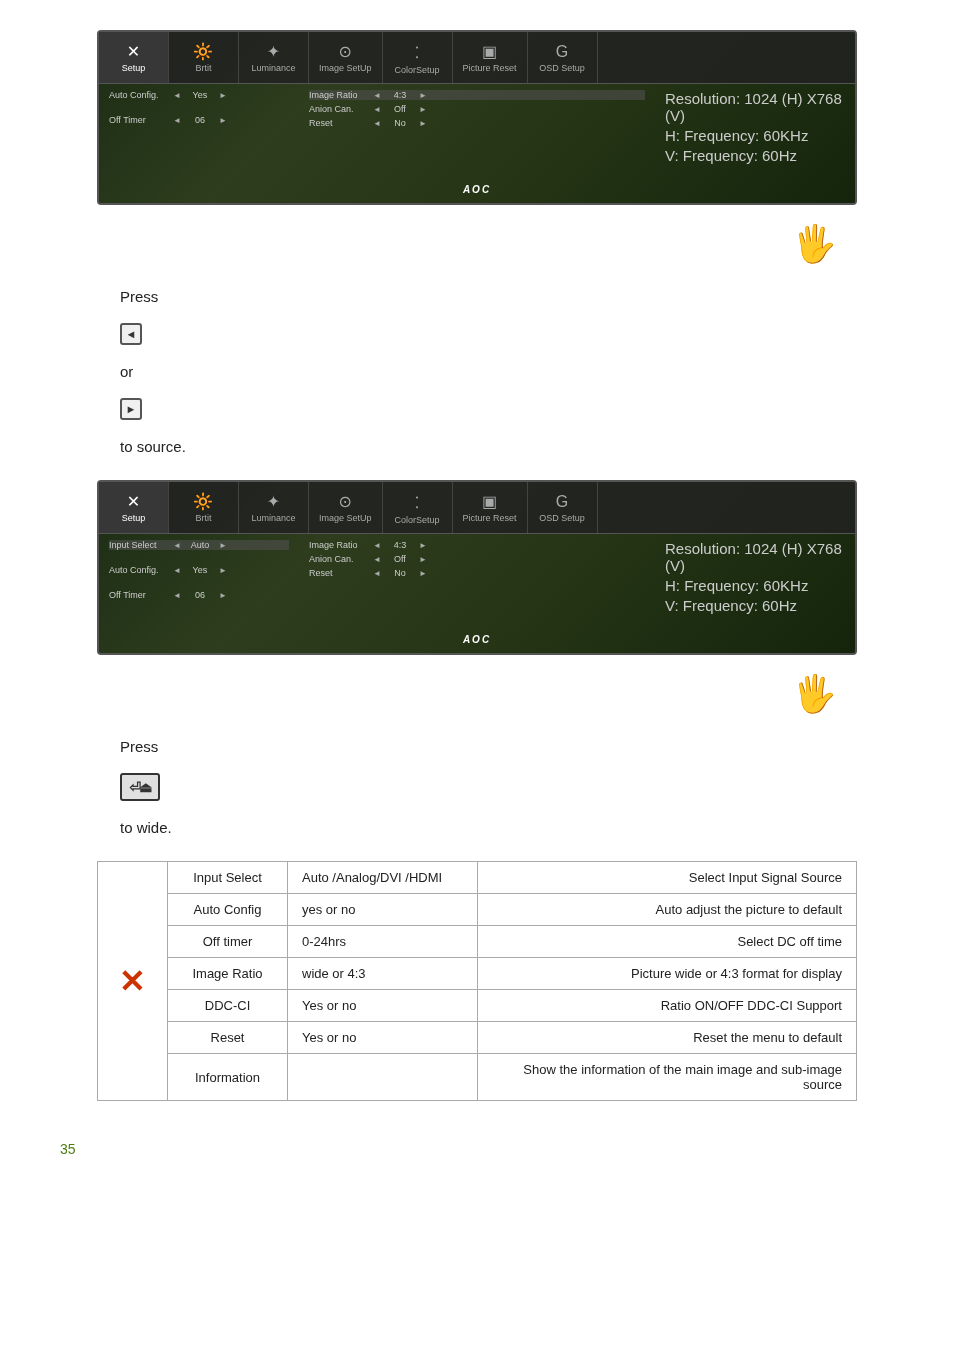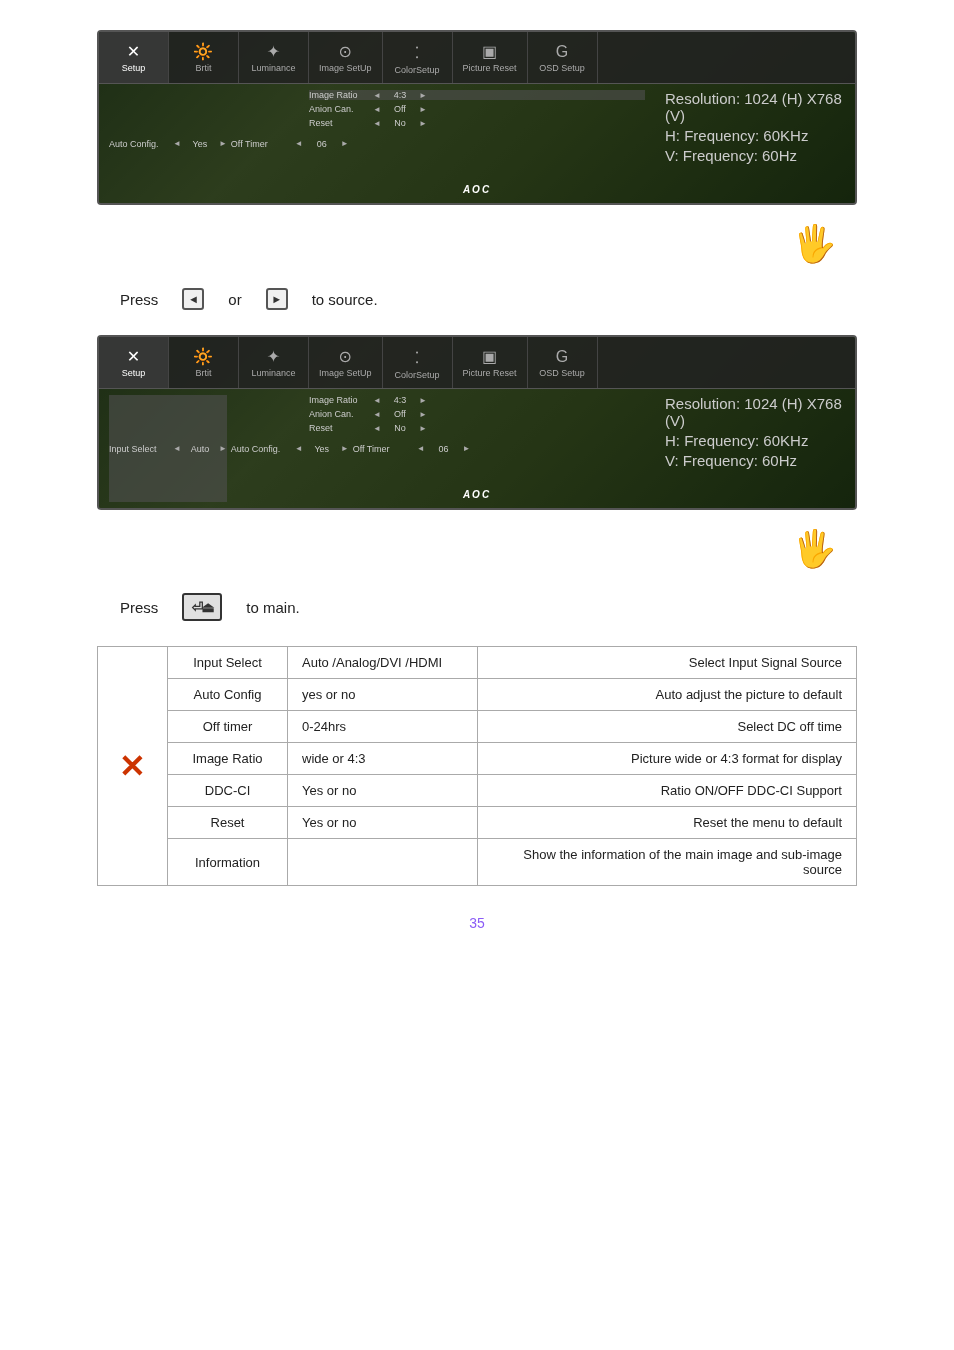--- a/index.html
+++ b/index.html
@@ -78,22 +78,22 @@
     .osd-body {
       display: flex;
       flex: 1;
       background: rgba(0,0,0,0.5);
     }
 
     .osd-left {
       width: 200px;
       padding: 6px 10px;
       display: flex;
-      flex-direction: row;
-      gap: 4px;
+      flex-direction: column;
+      gap: 15px;
     }
 
     .osd-row {
       display: flex;
       align-items: center;
       color: #ccc;
       font-size: 9px;
       gap: 4px;
     }
 
@@ -142,24 +142,24 @@
       display: flex;
       justify-content: flex-end;
       width: 760px;
       margin: 0 auto;
       padding-right: 20px;
     }
 
     
     .press-line {
       display: flex;
-      align-items: center;
-      gap: 24px;
+      gap: 18px;
       margin: 15px 0 25px 60px;
       font-size: 15px;
+      flex-direction: column;
     }
 
     .nav-button-img {
       display: inline-flex;
       align-items: center;
       justify-content: center;
       width: 22px;
       height: 22px;
       border: 2px solid #555;
       border-radius: 3px;
@@ -221,24 +221,24 @@
 
     .cross-icon {
       display: inline-block;
       font-size: 32px;
       color: #cc3300;
       font-weight: bold;
     }
 
     
     .page-number {
-      text-align: center;
-      margin-top: 29px;
+      text-align: left;
+      margin-top: 40px;
       font-size: 14px;
-      color: #8b5cf6;
+      color: #4d7c0f;
     }
 
     .osd-highlight {
       background: rgba(80,80,80,0.6);
     }
   </style>
 </head>
 <body>
 
 <div class="page-wrapper">
@@ -418,21 +418,21 @@
     </div>
   </div>
 
   <div class="hand-container">
     <span class="hand-icon">🖐</span>
   </div>
 
   <div class="press-line">
     <span>Press</span>
     <span class="exit-button-img">⏎⏏</span>
-    <span>to main.</span>
+    <span>to wide.</span>
   </div>
 
   <table class="info-table">
     <tbody>
       <tr>
         <td class="col-icon" rowspan="7">
           <span class="cross-icon">✕</span>
         </td>
         <td class="col-name">
           <span>Input Select</span>

